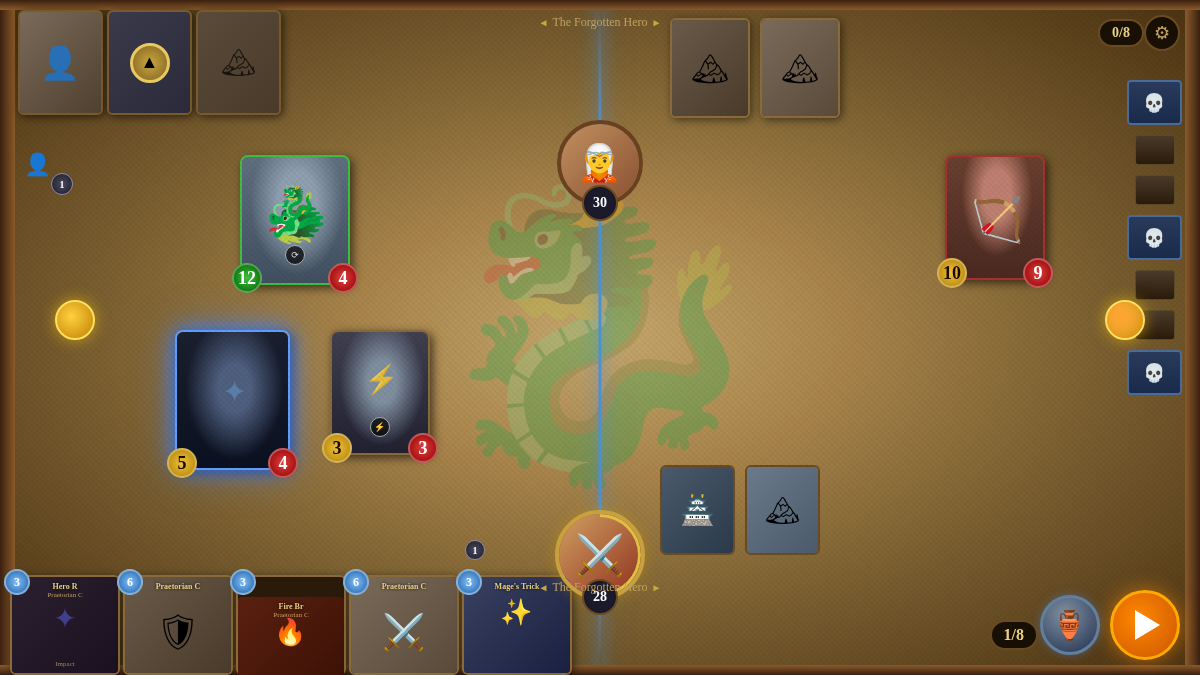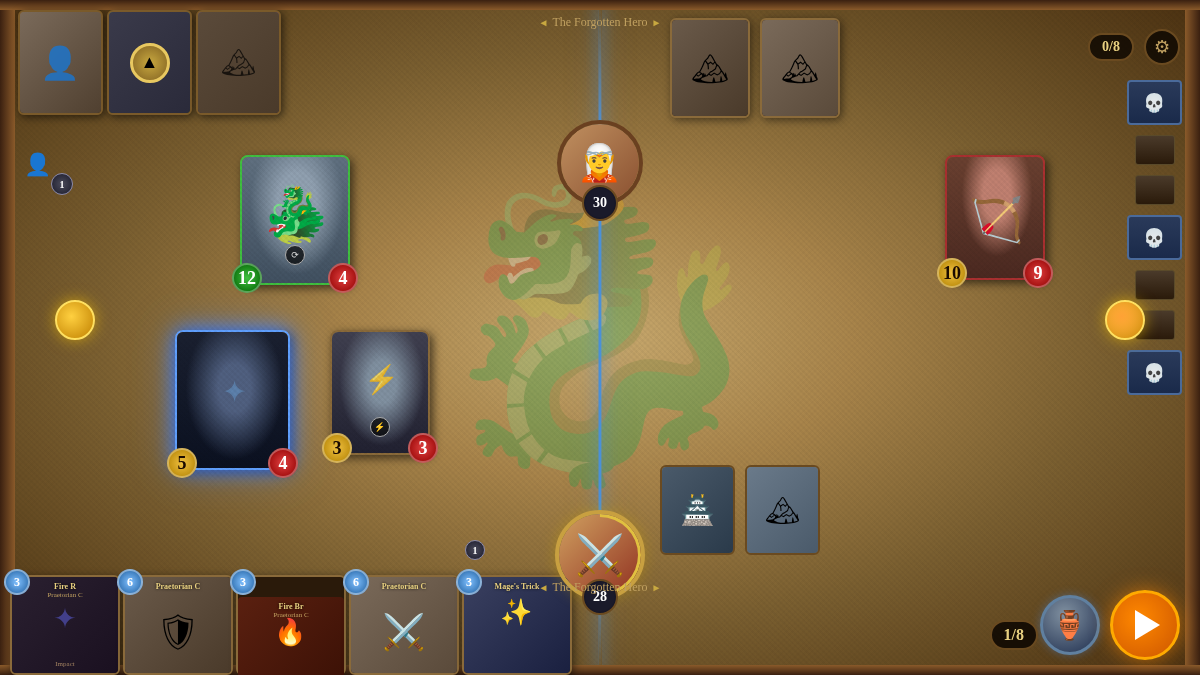--- a/index.html
+++ b/index.html
@@ -333,25 +333,24 @@
       right: 0;
       text-align: center;
       font-size: 7px;
       color: #c0a060;
       z-index: 5;
     }
 
     
     .top-right-controls {
       position: absolute;
-      top: 29px;
+      top: 15px;
       right: 20px;
       display: flex;
       align-items: center;
-      gap: 10px;
       z-index: 30;
     }
 
     .resource-counter {
       background: rgba(10,5,0,0.8);
       border: 2px solid #6a4a20;
       border-radius: 20px;
       padding: 4px 12px;
       color: #e8d080;
       font-size: 14px;
@@ -854,21 +853,21 @@
       <span>The Forgotten Hero</span>
       <span class="rank-icon">►</span>
     </div>
   </div>
 
   <div class="bottom-hand">
 
     <div class="bottom-hand-card">
       <div class="stat-cost">3</div>
       <div class="bottom-hand-card-inner bh-dark">
-        <div class="card-label">Fire R</div>
+        <div class="card-label">Hero R</div>
         <div class="card-sublabel">Praetorian C</div>
         <div style="position:absolute;bottom:5px;left:0;right:0;text-align:center;font-size:7px;color:#a08060;">Impact</div>
       </div>
     </div>
 
     <div class="bottom-hand-card">
       <div class="stat-cost">6</div>
       <div class="bottom-hand-card-inner" style="background:linear-gradient(135deg,#6a5a4a,#4a3a2a);">
         <div style="width:100%;height:100%;display:flex;align-items:center;justify-content:center;font-size:35px;padding-top:15px;">🛡</div>
         <div class="card-label">Praetorian C</div>

